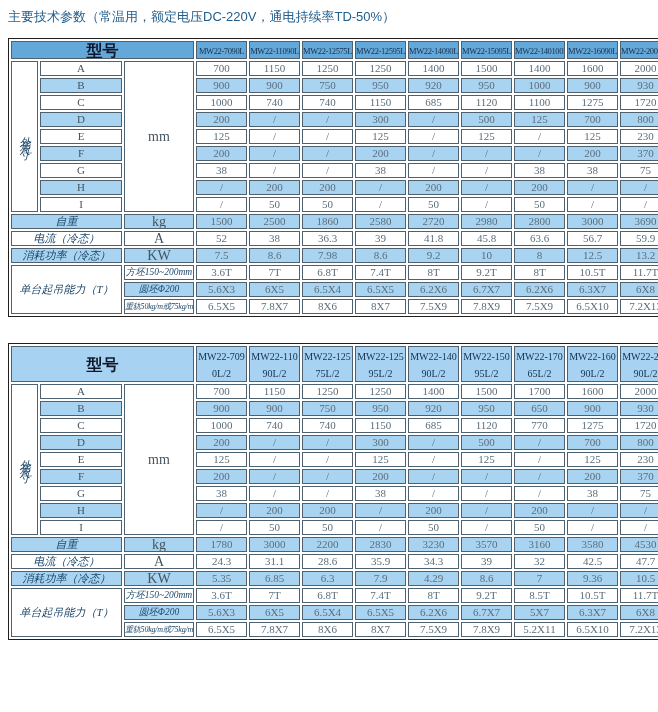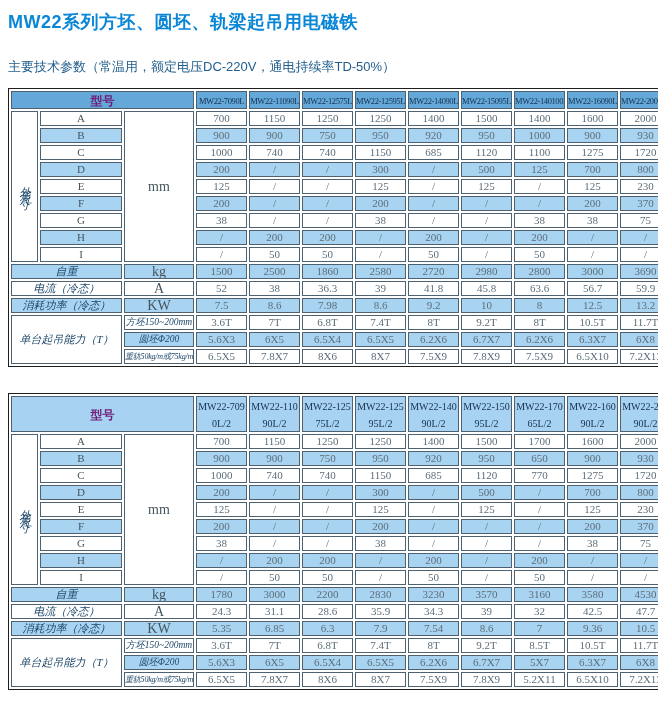--- a/index.html
+++ b/index.html
@@ -40,21 +40,21 @@
     line-height:13px;
     overflow:hidden;
     background:#ffffff;
   }
   tr.stripe-blue td, tr.stripe-blue th{background:#a8d4f2;}
   tr.stripe-white td, tr.stripe-white th{background:#ffffff;}
   td.merged-white{background:#ffffff !important;}
   th.header-cell{background:#64a8da !important;height:16px;line-height:16px;}
   th.header-cell.h2{background:#a8d2f2 !important;height:34px;line-height:15px;}
   .model-title{
-    font-size:12px;font-weight:bold;color:#701a75;
+    font-size:16px;font-weight:bold;color:#0f172a;
     font-family:"Liberation Sans",sans-serif;
   }
   .model-name{
     font-size:8.5px;font-weight:normal;color:#16324f;
     letter-spacing:-0.4px;white-space:nowrap;
   }
   .model-name.wrap{
     font-size:10px;letter-spacing:0;white-space:normal;word-break:break-all;
   }
   td.dim-letter{font-size:11px;color:#44555f;}
@@ -72,21 +72,20 @@
     writing-mode:vertical-rl;
     font-size:11px;color:#1c4668;font-style:italic;
     letter-spacing:4px;
     display:inline-block;
   }
 </style>
 </head>
 <body>
 
 <div class="page">
-  <h1 class="main-title">MW22系列方坯、圆坯、轨梁起吊用电磁铁</h1>
 
   <p class="section-subtitle">主要技术参数（常温用，额定电压DC-220V，通电持续率TD-50%）</p>
   <div id="table-mount-0">
       <table class="spec-table">
         <colgroup>
           <col style="width: 27px;">
           <col style="width: 82px;">
           <col style="width: 70px;">
           <col style="width: 51px;">
           <col style="width: 51px;">
@@ -468,21 +467,21 @@
             <td class="value-cell">42.5</td>
             <td class="value-cell">47.7</td>
           </tr>
           <tr class="stripe-blue">
             <td class="cn-label" colspan="2">消耗功率（冷态）</td>
             <td class="unit-cell">KW</td>
             <td class="value-cell">5.35</td>
             <td class="value-cell">6.85</td>
             <td class="value-cell">6.3</td>
             <td class="value-cell">7.9</td>
-            <td class="value-cell">7.54</td>
+            <td class="value-cell">4.29</td>
             <td class="value-cell">8.6</td>
             <td class="value-cell">7</td>
             <td class="value-cell">9.36</td>
             <td class="value-cell">10.5</td>
           </tr>
           <tr class="stripe-white">
             <td class="cn-label merged-white" colspan="2" rowspan="3">单台起吊能力（T）</td>
             <td class="sub-label">方坯150~200mm</td>
             <td class="value-cell">3.6T</td>
             <td class="value-cell">7T</td>

